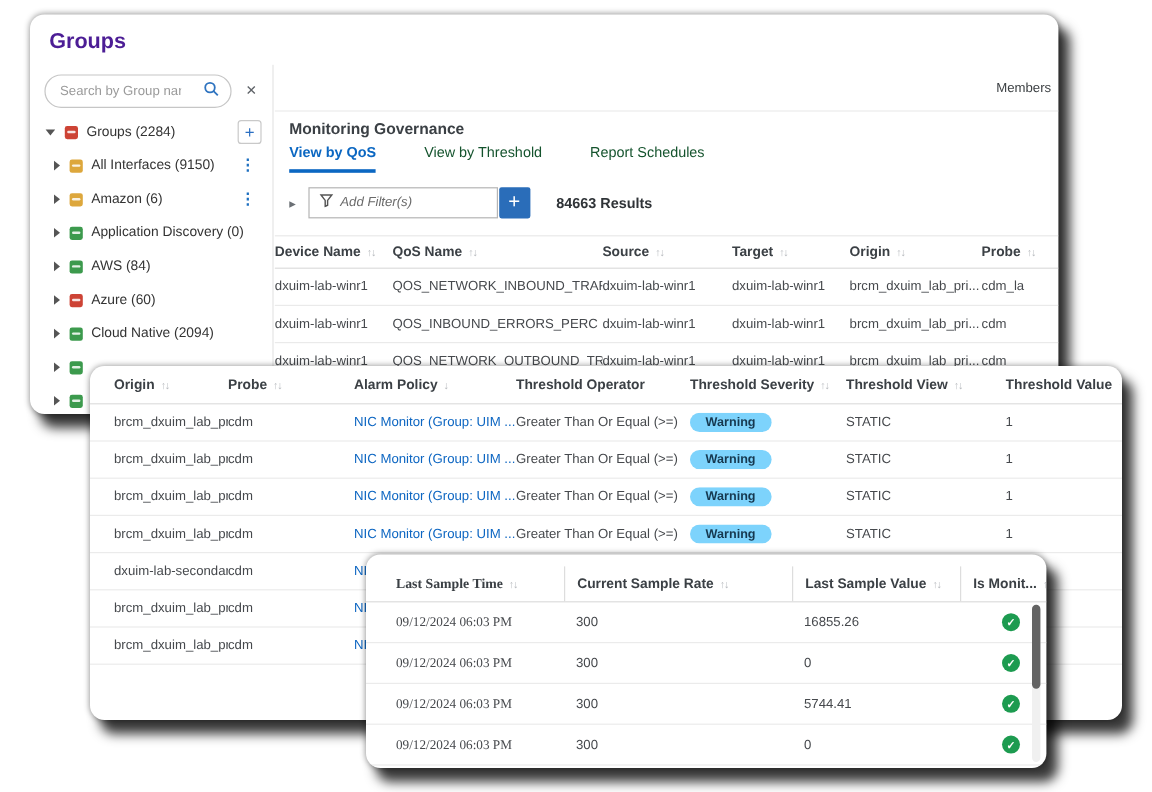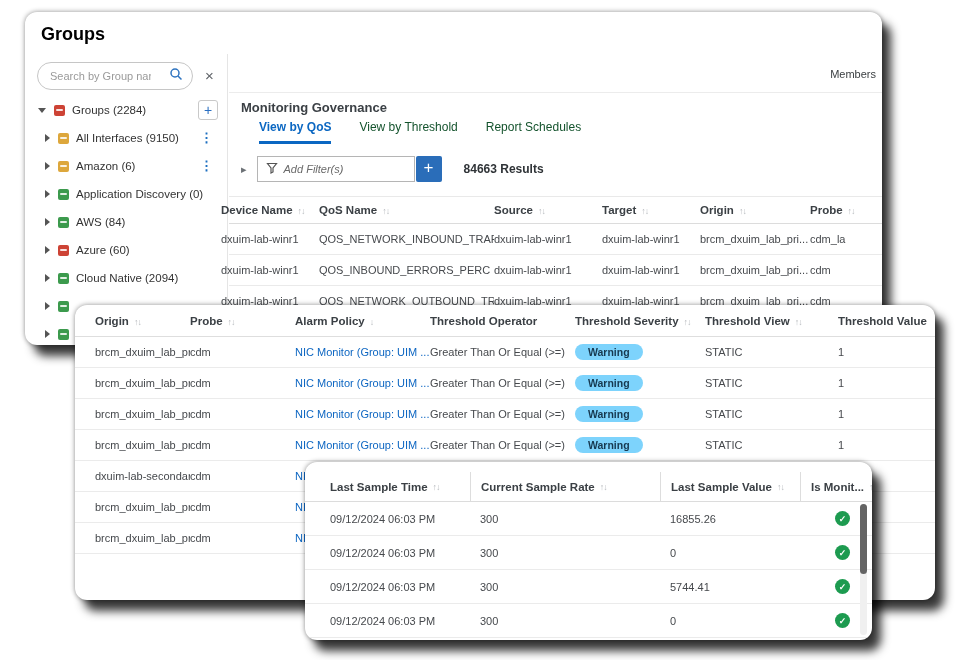--- a/index.html
+++ b/index.html
@@ -3,21 +3,21 @@
 <meta charset="utf-8">
 <style>
   * { margin:0; padding:0; box-sizing:border-box; }
   body { width:960px; height:660px; position:relative; overflow:hidden; background:#ffffff;
          font-family:"Liberation Sans", sans-serif; color:#333; }
   .panel { position:absolute; background:#fff; border-radius:12px;
            box-shadow:0 0 5px rgba(0,0,0,.45), 9px 11px 10px rgba(0,0,0,.78); }
 
   
   #back-window { left:25px; top:12px; width:857px; height:333px; overflow:hidden; z-index:1; }
-  .bw-title { position:absolute; left:16px; top:12px; font-size:18px; font-weight:700; color:#000000; }
+  .bw-title { position:absolute; left:16px; top:12px; font-size:18px; font-weight:700; color:#4c1d95; }
   .sidebar { position:absolute; left:0; top:42px; width:203px; bottom:0; border-right:1px solid #e5e5e5; }
   .search-wrap { position:absolute; left:12px; top:8px; width:156px; height:28px; border:1px solid #c6c6c6;
                  border-radius:15px; display:flex; align-items:center; padding:0 9px 0 12px; background:#fff;gap:18px; }
   .search-wrap input { flex:1; border:none; outline:none; font-size:11px; color:#555; font-family:inherit;
                        min-width:0; background:transparent; }
   .search-wrap input::placeholder { color:#9a9a9a; }
   .sidebar-close { position:absolute; left:180px; top:12px; font-size:15px; color:#5f6368; line-height:20px; }
   .tree { position:absolute; left:0; top:42px; right:0; }
   .tree-row { height:28px; display:flex; align-items:center; position:relative; font-size:11.5px; color:#333; padding-left:13px; }
   .tree-row.child { padding-left:20px; }
@@ -31,33 +31,33 @@
   .node-red { background:#cd4335; } .node-yellow { background:#dda73c; } .node-green { background:#3c9a4d; }
   .tree-label { white-space:nowrap; overflow:hidden; }
   .add-group-btn { position:absolute; right:9px; top:4px; width:20px; height:20px; border:1px solid #c9c9c9;
                    border-radius:3px; background:#fff; color:#2a6fc2; font-size:14px; line-height:18px; text-align:center; }
   .kebab { position:absolute; right:14px; top:7px; color:#1d6fc0; font-weight:700; font-size:13px; line-height:14px; }
 
   .bw-main { position:absolute; left:204px; top:42px; right:0; bottom:0; }
   .members { position:absolute; right:6px; top:14px; font-size:11px; color:#3c4043; white-space:nowrap; }
   .main-divider { position:absolute; left:0; right:0; top:38px; border-top:1px solid #ececec; }
   .section-title { position:absolute; left:12px; top:46px; font-size:13px; font-weight:700; color:#3b4045; }
-  .tabs { position:absolute; left:12px; top:66px; display:flex; gap:28px;margin-left:18px; }
+  .tabs { position:absolute; left:12px; top:66px; display:flex; gap:40px; }
   .tab { font-size:12px; color:#14532d; padding-bottom:7px; border-bottom:3px solid transparent; }
   .tab.active { color:#0b67c2; font-weight:700; border-bottom-color:#0b67c2; }
   .filter-row { position:absolute; left:12px; top:102px; height:26px; display:flex; align-items:center; }
   .chevron { color:#6b7075; font-size:11px; margin-right:10px; }
   .filter-box { width:158px; height:26px; border:1px solid #b5b5b5; display:flex; align-items:center;
                 padding:0 8px; background:#fff; }
   .filter-box .ph { font-size:11px; font-style:italic; color:#6a6a6a; margin-left:6px; }
   .filter-add { width:26px; height:26px; background:#2a6db9; color:#fff; font-size:17px; line-height:24px;
                 text-align:center; border-radius:2px; margin-left:1px; }
   .results { margin-left:22px; font-size:12px; font-weight:700; color:#2f3337; }
   .qtable { position:absolute; left:0; right:0; top:142px; }
-  .trow { display:flex; align-items:center; padding-left:0; white-space:nowrap;justify-content:center; }
+  .trow { display:flex; align-items:center; padding-left:0; white-space:nowrap; }
   .qtable .thead { height:28px; border-top:1px solid #e9e9e9; border-bottom:1px solid #dcdcdc;
                    font-size:11.5px; font-weight:700; color:#3b4045; }
   .qtable .tr { height:31px; border-bottom:1px solid #eaeaea; font-size:11px; color:#46494d; }
   .qc1{width:98px;} .qc2{width:175px;} .qc3{width:108px;} .qc4{width:98px;} .qc5{width:110px;} .qc6{width:80px;}
   .tcell { overflow:hidden; white-space:nowrap; padding-right:8px; flex:none; }
   .sort { color:#b8bbbf; font-size:9px; margin-left:5px; letter-spacing:-1px; font-weight:400; }
 
   
   #threshold-panel { left:75px; top:305px; width:860px; height:295px; overflow:hidden; z-index:2; }
   .th-head { display:flex; align-items:center; height:32px; padding-left:20px; border-bottom:1px solid #dedede;
@@ -71,21 +71,21 @@
   .badge:empty { display:none; }
 
   
   #sample-panel { left:305px; top:462px; width:567px; height:178px; overflow:hidden; z-index:3; }
   .sp-head { display:flex; align-items:stretch; height:30px; margin-top:10px; padding-left:15px;
              border-bottom:1px solid #dcdcdc; font-size:11.5px; font-weight:700; color:#3b4045; white-space:nowrap; }
   .sp-head .spcell { border-left:1px solid #ddd; }
   .sp-head .spcell:first-child { border-left:none; }
   .sp-row { display:flex; align-items:stretch; height:34px; padding-left:15px; border-bottom:1px solid #ebebeb;
             font-size:11px; color:#46494d; white-space:nowrap; }
-  .spc1{width:150px;} .spc2{width:150px;} .spc3{width:140px;margin-left:40px;} .spc4{width:95px;}
+  .spc1{width:150px;font-family:Liberation Serif, serif;} .spc2{width:150px;} .spc3{width:140px;margin-left:40px;} .spc4{width:95px;}
   .spcell { padding-left:10px; overflow:hidden; display:flex; align-items:center; flex:none; }
   .check { width:15px; height:15px; border-radius:50%; background:#1d9b50; color:#fff; font-size:9px; font-weight:700;
            display:flex; align-items:center; justify-content:center; margin-left:25px; }
   .sp-scroll { position:absolute; right:5px; top:42px; bottom:5px; width:7px; background:#f0f0f0; border-radius:4px; }
   .sp-thumb { position:absolute; left:0; top:0; width:7px; height:70px; background:#646464; border-radius:4px; }
 </style>
 </head>
 <body>
 
 <div class="panel" id="back-window">

